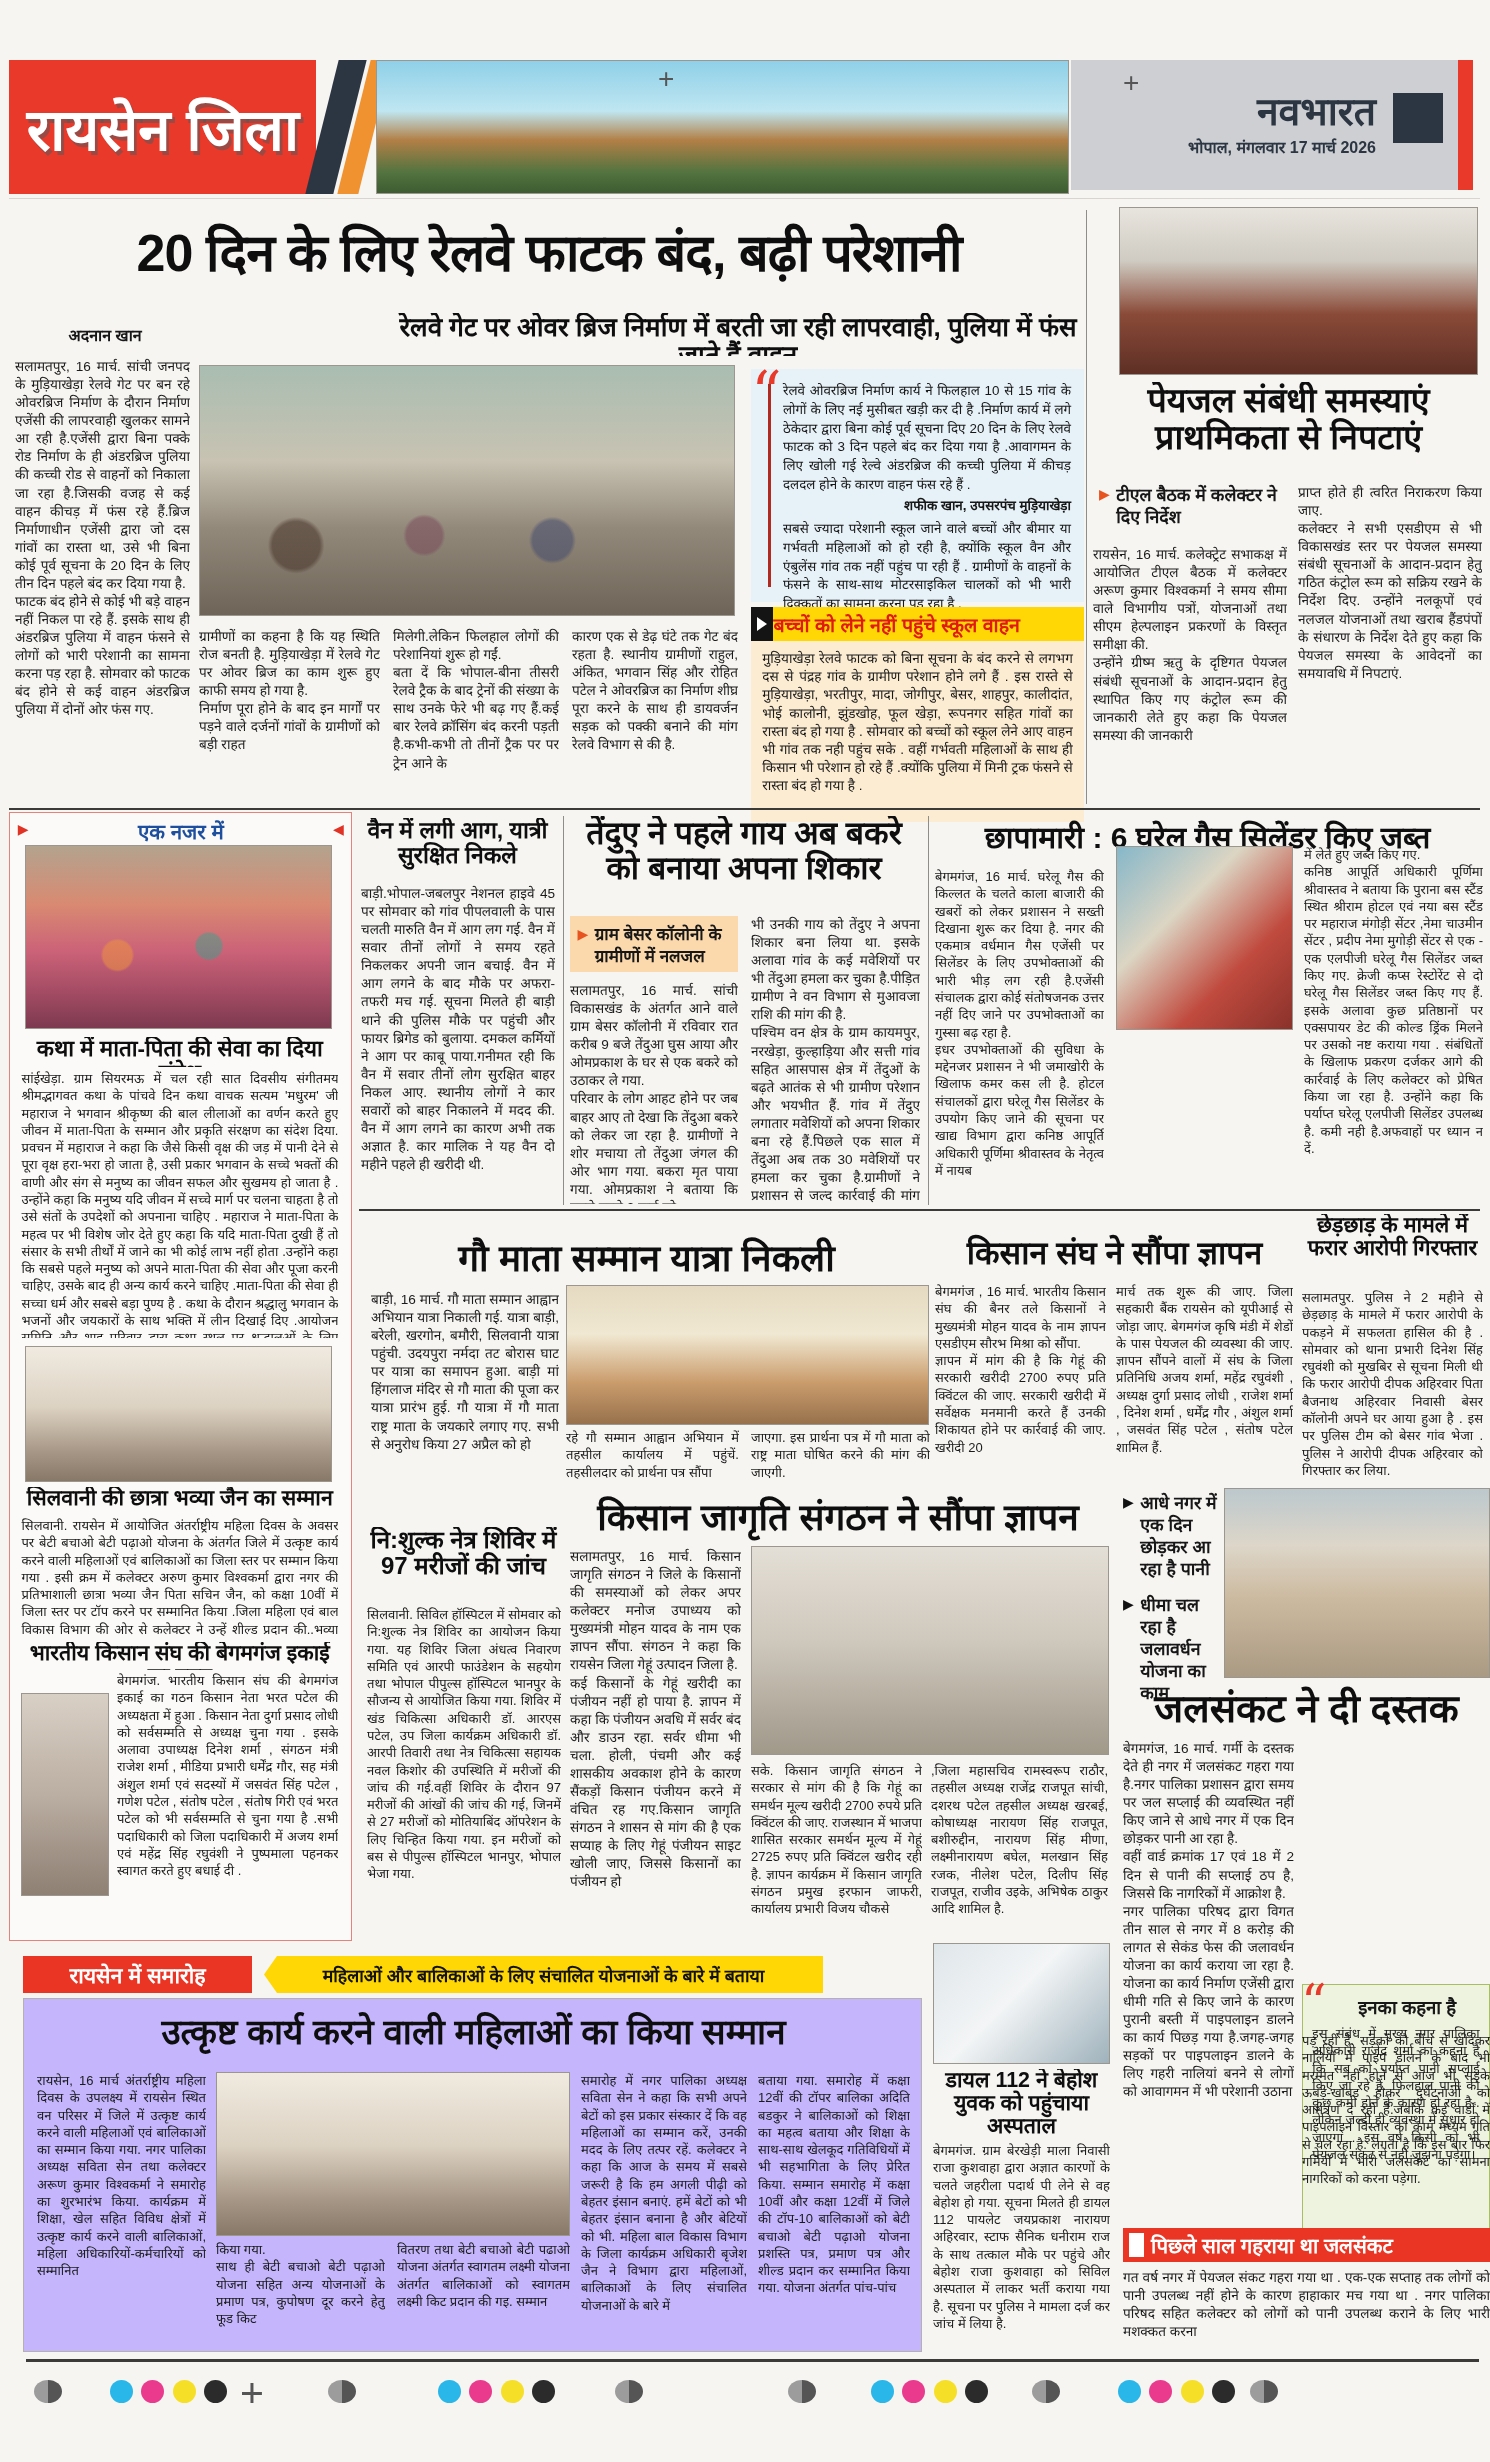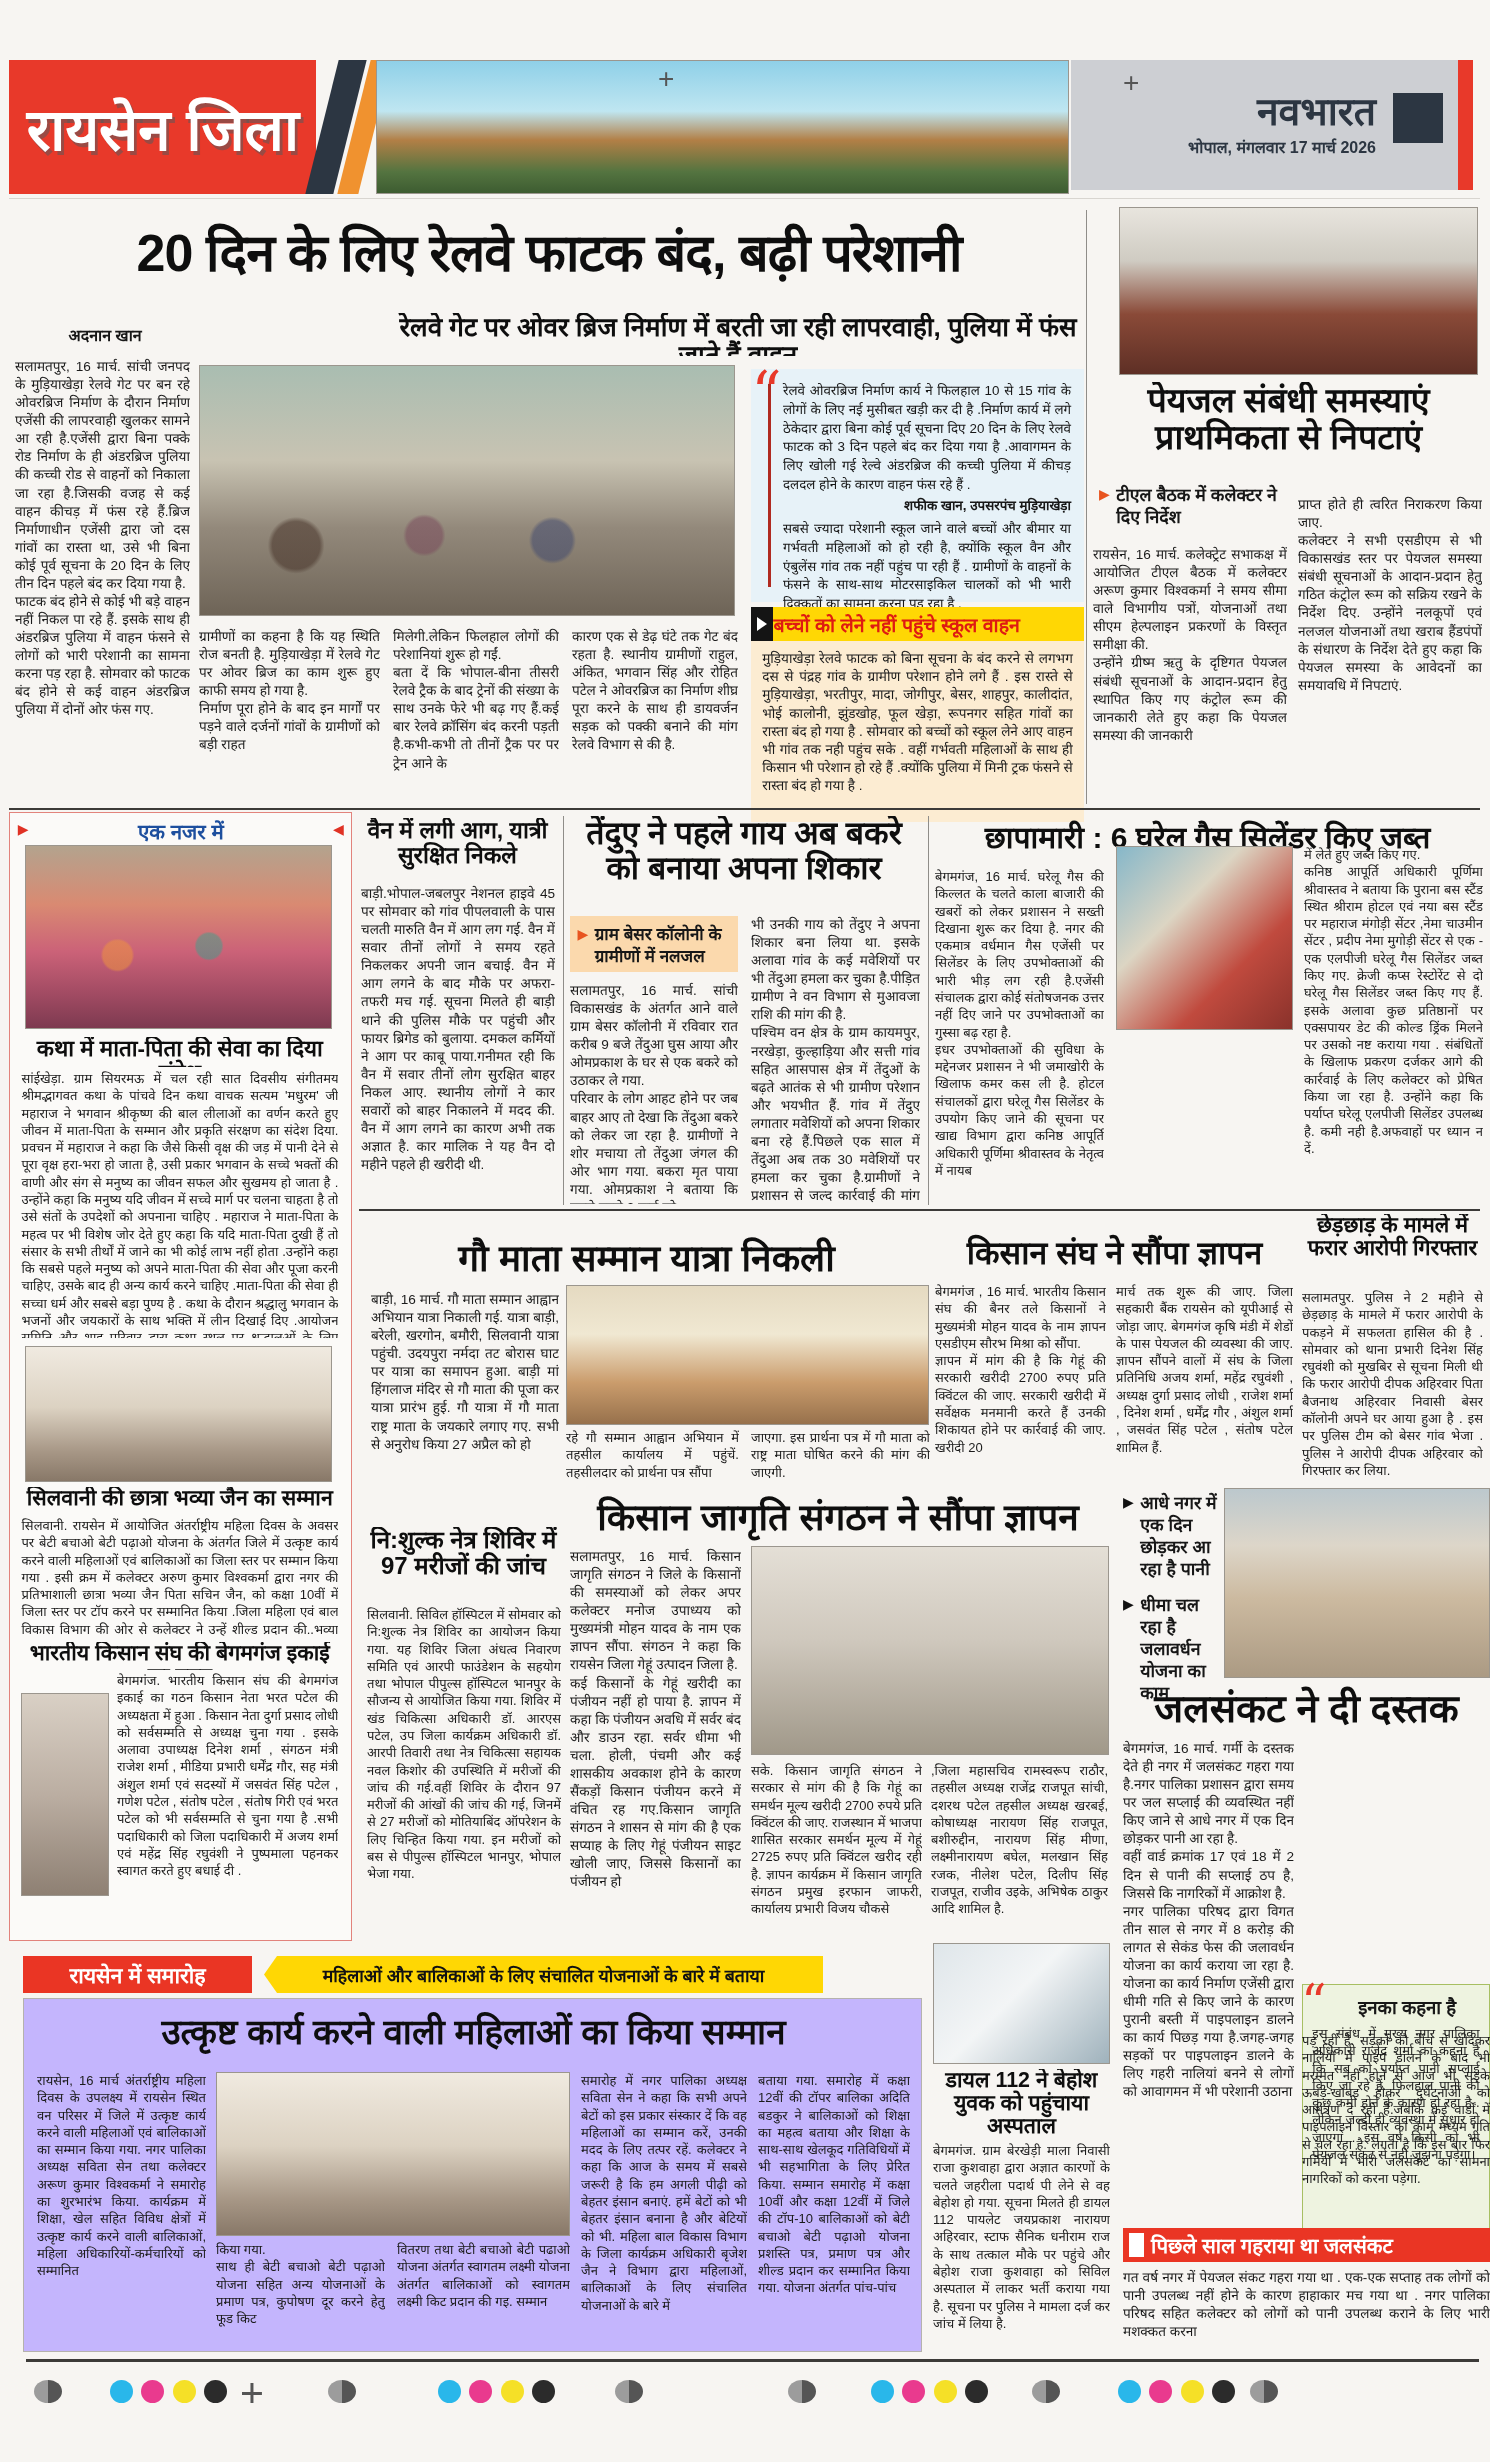--- a/index.html
+++ b/index.html
@@ -120,21 +120,21 @@
   <div class="abs vr" style="left:1086px;top:210px;height:594px"></div>
 
   <div class="abs photo ph-meeting" style="left:1119px;top:207px;width:359px;height:168px"></div>
   <div class="abs hl" style="left:1093px;top:382px;width:391px;height:95px;font-size:34px">पेयजल संबंधी समस्याएं प्राथमिकता से निपटाएं</div>
   <div class="abs kick" style="left:1099px;top:484px;width:201px;height:54px">
     <span class="ar">▶</span>
     <span>टीएल बैठक में कलेक्टर ने दिए निर्देश</span>
   </div>
   <div class="abs b" style="left:1093px;top:546px;width:194px;height:259px">रायसेन, 16 मार्च. कलेक्ट्रेट सभाकक्ष में आयोजित टीएल बैठक में कलेक्टर अरूण कुमार विश्वकर्मा ने समय सीमा वाले विभागीय पत्रों, योजनाओं तथा सीएम हेल्पलाइन प्रकरणों के विस्तृत समीक्षा की.
 उन्होंने ग्रीष्म ऋतु के दृष्टिगत पेयजल संबंधी सूचनाओं के आदान-प्रदान हेतु स्थापित किए गए कंट्रोल रूम की जानकारी लेते हुए कहा कि पेयजल समस्या की जानकारी</div>
-  <div class="abs b" style="left:1298px;top:496px;width:184px;height:320px">प्राप्त होते ही त्वरित निराकरण किया जाए.
+  <div class="abs b" style="left:1298px;top:484px;width:184px;height:320px">प्राप्त होते ही त्वरित निराकरण किया जाए.
 कलेक्टर ने सभी एसडीएम से भी विकासखंड स्तर पर पेयजल समस्या संबंधी सूचनाओं के आदान-प्रदान हेतु गठित कंट्रोल रूम को सक्रिय रखने के निर्देश दिए. उन्होंने नलकूपों एवं नलजल योजनाओं तथा खराब हैंडपंपों के संधारण के निर्देश देते हुए कहा कि पेयजल समस्या के आवेदनों का समयावधि में निपटाएं.</div>
 
   <div class="abs hrule" style="left:9.3px;top:808px;width:1471px;height:1.9px"></div>
 
   <div class="abs ekbox" style="left:9.3px;top:812px;width:343px;height:1129px">
     <div class="ekhead">
       <span class="al">▶</span>
       <span>एक नजर में</span>
       <span class="arw">◀</span>
     </div>

